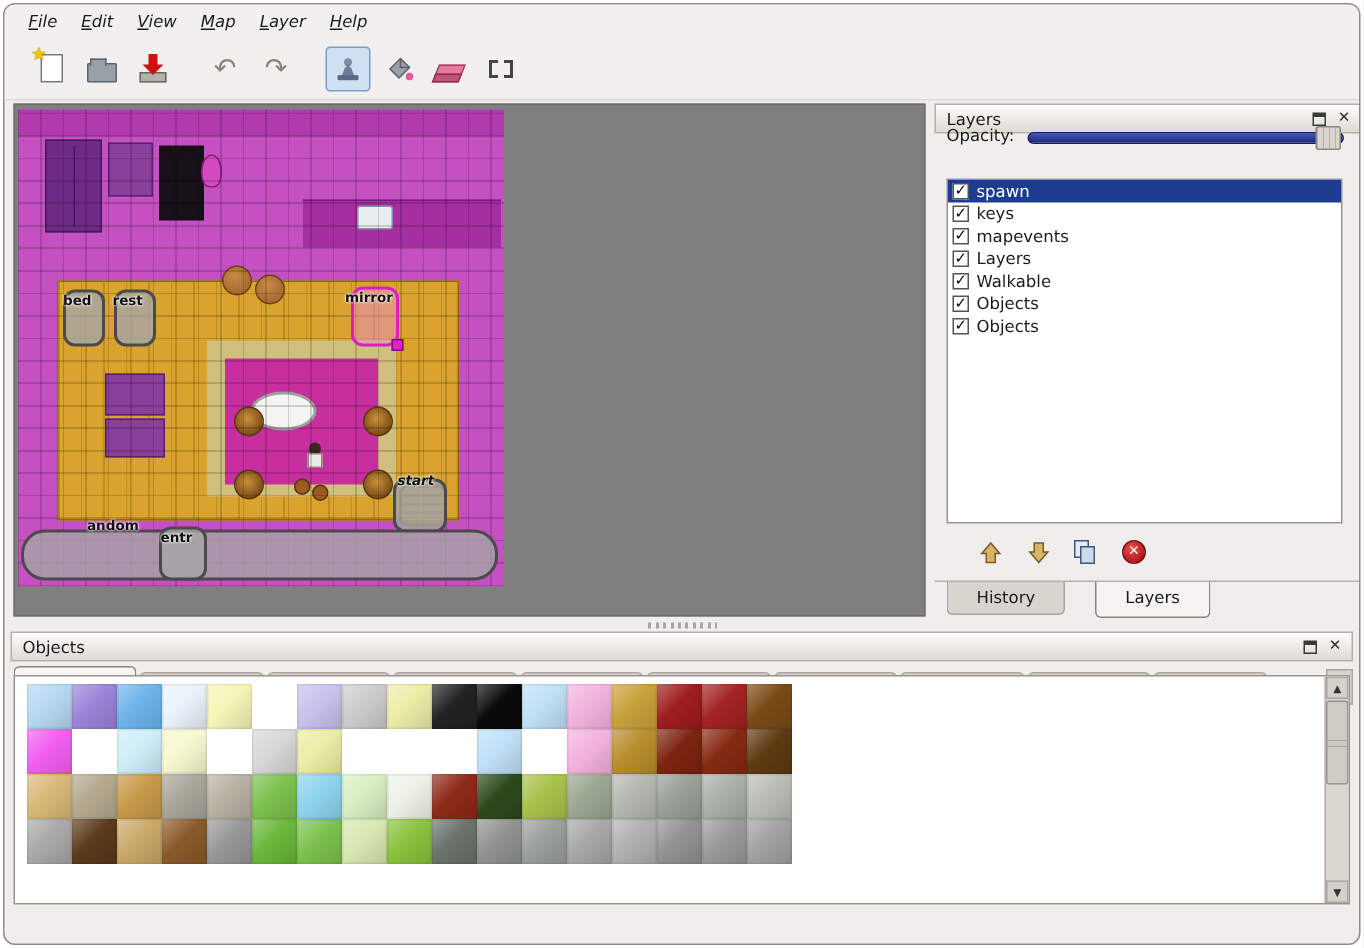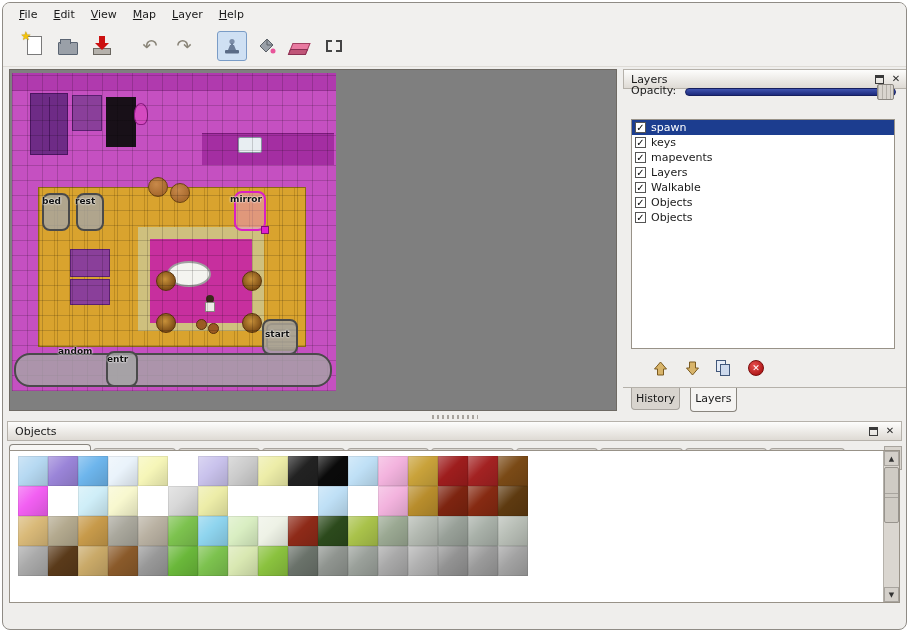--- a/index.html
+++ b/index.html
@@ -3,21 +3,21 @@
 <meta charset="utf-8">
 <style>
   * { box-sizing: border-box; margin: 0; padding: 0; }
   body { background:#fff; font-family:"DejaVu Sans", "Liberation Sans", sans-serif; font-size:11px; color:#1a1a1a; }
   #window { position:relative; width:905px; height:628px; margin:2px; background:#efeeec;
             border:1px solid #8f8b85; border-radius:8px; overflow:hidden; }
 
   
   #menubar { position:absolute; top:0; left:0; right:0; height:22px; display:flex; align-items:center;
              padding-left:8px; background:#f1f0ee; }
-  .menu-item { padding:3px 8px; cursor:default; }
+  .menu-item { padding:3px 8px; cursor:default;font-style:italic; }
   .menu-item u { text-decoration:underline; }
 
   
   #toolbar { position:absolute; top:22px; left:0; right:0; height:42px; display:flex; align-items:center;
              padding-left:14px; background:#f1f0ee; border-bottom:1px solid #dedbd6; }
   .tb-sep { width:14px; height:24px; }
   .tb-btn { width:30px; height:30px; margin:0 2px; display:flex; align-items:center; justify-content:center;
             border:1px solid transparent; border-radius:3px; background:transparent; }
   .tb-btn.active { background:#cfe0f3; border-color:#7a9cc6; }
   .ic-new { position:relative; width:15px; height:19px; background:#fff; border:1px solid #7a7a7a; }
@@ -79,21 +79,21 @@
   .sel-handle { position:absolute; right:-5px; bottom:-5px; width:8px; height:8px; background:#e01fd0; border:1px solid #801070; }
   .obj-bed   { left:30px;  top:120px; width:28px;  height:38px; }
   .obj-rest  { left:64px;  top:120px; width:28px;  height:38px; }
   .obj-mirror{ left:222px; top:118px; width:32px;  height:40px; }
   .obj-start { left:250px; top:246px; width:36px;  height:36px; }
   .obj-entr  { left:94px;  top:278px; width:32px;  height:36px; }
   .obj-bar   { left:2px;   top:280px; width:318px; height:34px; border-radius:16px; }
   .obj-label { position:absolute; font-size:9px; font-weight:bold; color:#101010;
                text-shadow:0 0 2px rgba(255,255,255,.95), 0 0 2px rgba(255,255,255,.95); white-space:nowrap;margin-top:16px; }
   .lbl-bed   { left:30px;  top:107px; } .lbl-rest { left:63px; top:107px; }
-  .lbl-mirror{ left:218px; top:105px; } .lbl-start{ left:253px; top:240px; }
+  .lbl-mirror{ left:218px; top:105px; } .lbl-start{ left:253px; top:227px;font-style:italic; }
   .lbl-entr  { left:95px;  top:265px; } .lbl-andom{ left:0px;  top:257px;padding-left:46px; }
 
   
   #layers-dock { position:absolute; top:66px; left:620px; width:285px; height:344px; background:#efeeec; }
   .dock-title { position:relative; height:20px; background:linear-gradient(#fdfdfc,#dedad4); border:1px solid #b5b1aa;
                 display:flex; align-items:center; padding:0 4px 0 7px; }
   .dock-title .spacer { flex:1; }
   .dock-btn { width:14px; height:14px; display:flex; align-items:center; justify-content:center; margin-left:3px; }
   .float-glyph { width:9px; height:9px; border:1px solid #3a3a3a; border-top-width:3px; }
   .close-glyph { font-size:10px; color:#2a2a2a; line-height:10px; }
@@ -110,22 +110,22 @@
   .checkbox { width:11px; height:11px; background:#fff; border:1px solid #555; font-size:10px; line-height:9px;
               text-align:center; color:#000; flex:0 0 auto; }
   #layer-toolbar { position:absolute; bottom:28px; left:0; right:0; height:34px; display:flex; align-items:center; gap:10px; padding-left:26px; }
   .lt-btn { width:22px; height:22px; display:flex; align-items:center; justify-content:center; }
   .copy-ic { position:relative; width:16px; height:16px; }
   .copy-ic .back  { position:absolute; left:0; top:0; width:10px; height:12px; background:#e6ecf6; border:1px solid #41577a; }
   .copy-ic .front { position:absolute; left:4px; top:4px; width:10px; height:12px; background:#cdd9ec; border:1px solid #41577a; }
   .del-ic { width:16px; height:16px; border-radius:50%; background:radial-gradient(circle at 38% 34%, #e85050, #b01818 75%);
             border:1px solid #7a0c0c; color:#fff; font-size:9px; font-weight:bold; display:flex; align-items:center; justify-content:center; }
   #layers-tabs { position:absolute; bottom:0; left:0; right:0; height:26px; border-top:1px solid #b5b1aa; padding-left:8px; display:flex; }
-  .south-tab { padding:4px 4px 4px; font-size:11px; background:#d8d4ce; border:1px solid #a8a49e; border-top:none;
-               border-radius:0 0 4px 4px; margin-right:10px; height:22px; }
+  .south-tab { padding:4px 19px 4px; font-size:11px; background:#d8d4ce; border:1px solid #a8a49e; border-top:none;
+               border-radius:0 0 4px 4px; margin-right:20px; height:22px; }
   .south-tab.active { background:#f5f4f2; border-color:#89857e; height:24px; }
 
   
   #splitter { position:absolute; top:410px; left:0; right:0; height:8px; }
   #splitter .grip { position:absolute; left:50%; top:2px; width:46px; height:4px; margin-left:-23px;
                     background:repeating-linear-gradient(90deg, #a8a49e 0 2px, transparent 2px 5px); }
 
   
   #tilesets-dock { position:absolute; top:418px; left:4px; right:4px; height:184px; background:#efeeec; }
   #tileset-tabbar-row { position:relative; height:27px; margin-top:2px; }

